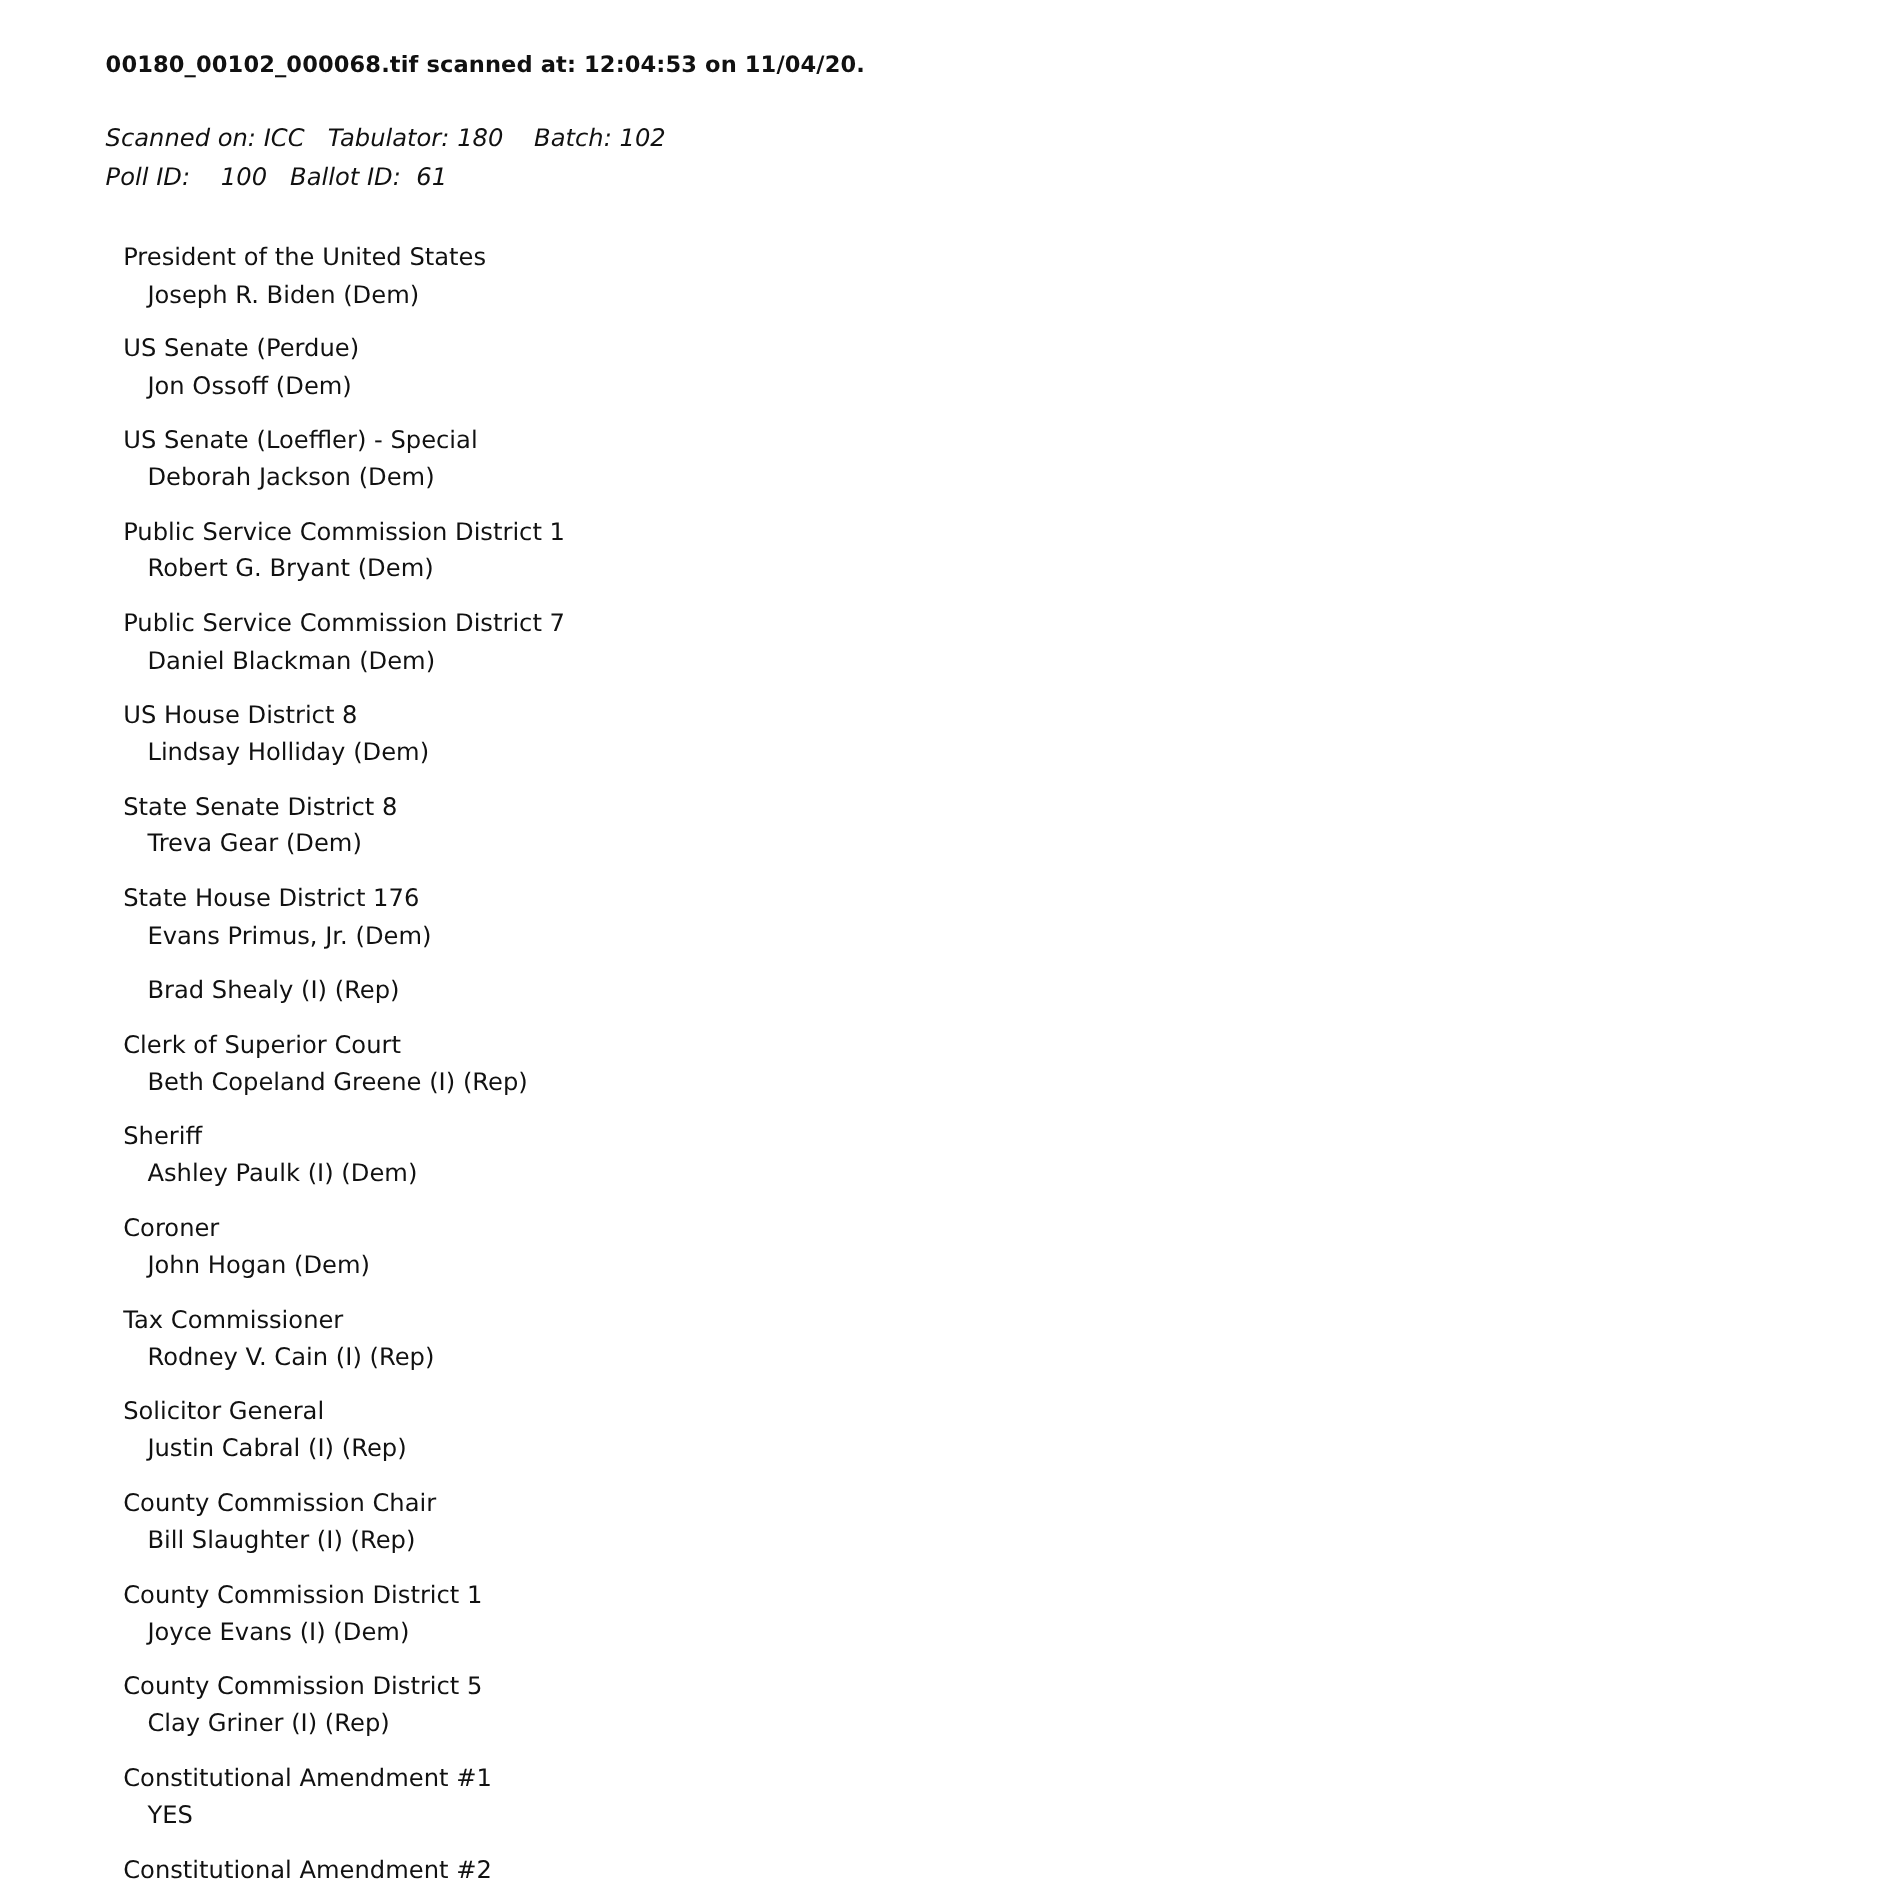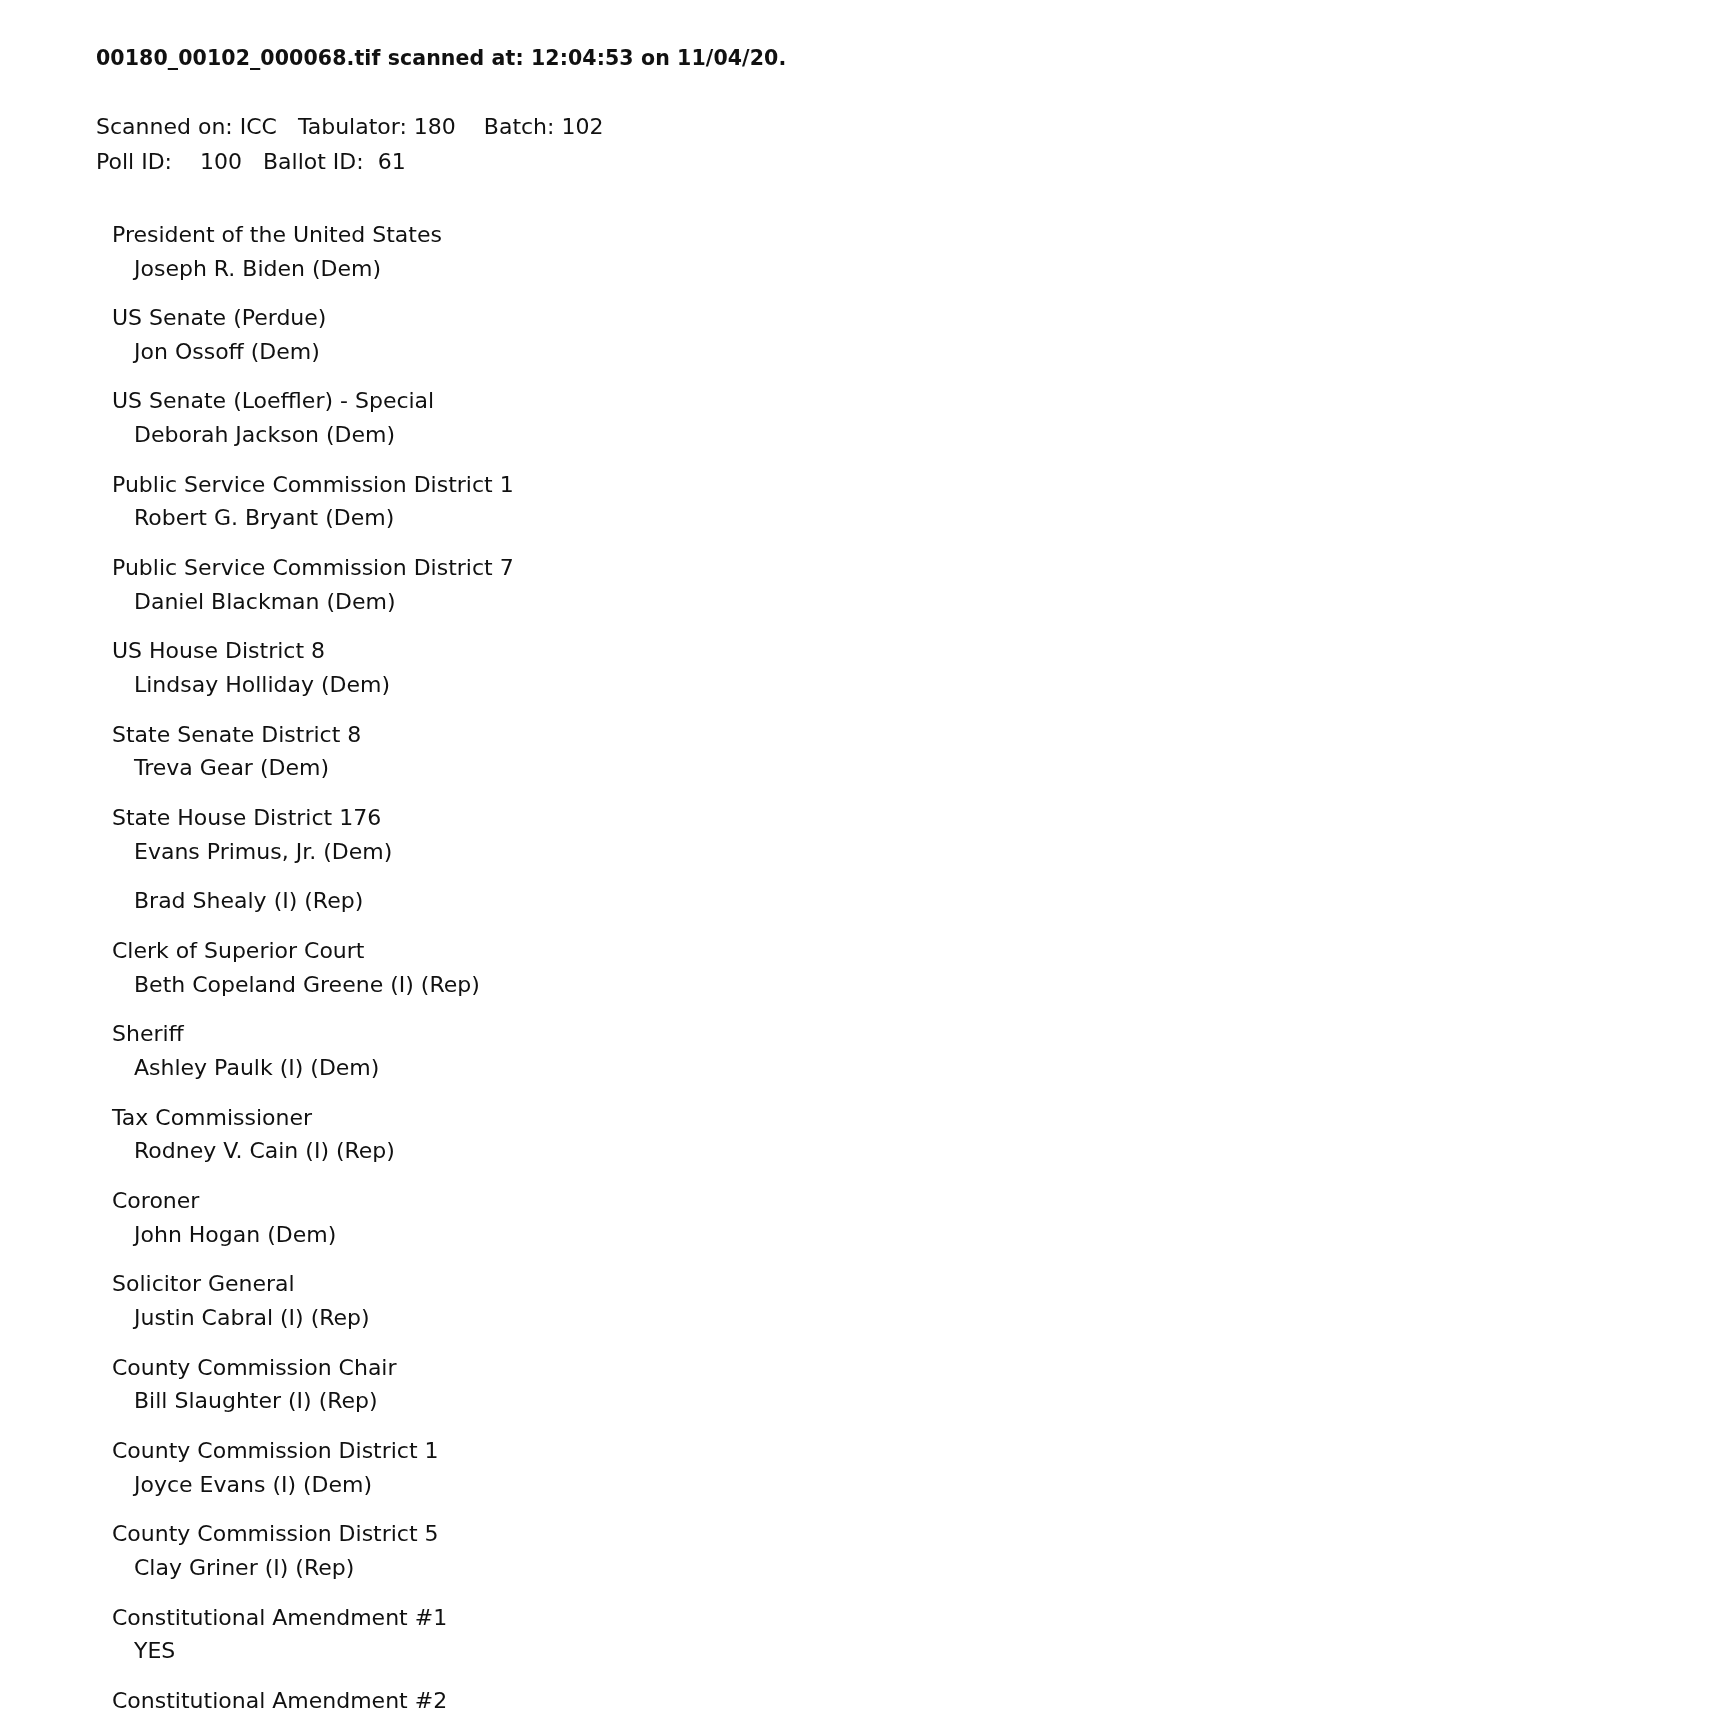--- a/index.html
+++ b/index.html
@@ -27,20 +27,21 @@
     line-height: 1.2;
     margin: 0 0 38px 0;
   }
   .scan-meta {
     font-size: 22px;
     line-height: 1.62;
     margin: 0 0 38px 0;
   }
   .scan-meta .meta-line {
     white-space: pre;
+    font-style: italic;
   }
   .ballot-list {
     list-style: none;
     margin: 0;
     padding: 0;
   }
   .contest-block {
     margin: 16px;
   }
   .contest-title {
@@ -105,26 +106,26 @@
       </div>
       <div class="contest-block">
         <div class="contest-title">Clerk of Superior Court</div>
         <div class="contest-choice">Beth Copeland Greene (I) (Rep)</div>
       </div>
       <div class="contest-block">
         <div class="contest-title">Sheriff</div>
         <div class="contest-choice">Ashley Paulk (I) (Dem)</div>
       </div>
       <div class="contest-block">
+        <div class="contest-title">Coroner</div>
+        <div class="contest-choice">John Hogan (Dem)</div>
+      </div>
+      <div class="contest-block">
         <div class="contest-title">Tax Commissioner</div>
         <div class="contest-choice">Rodney V. Cain (I) (Rep)</div>
-      </div>
-      <div class="contest-block">
-        <div class="contest-title">Coroner</div>
-        <div class="contest-choice">John Hogan (Dem)</div>
       </div>
       <div class="contest-block">
         <div class="contest-title">Solicitor General</div>
         <div class="contest-choice">Justin Cabral (I) (Rep)</div>
       </div>
       <div class="contest-block">
         <div class="contest-title">County Commission Chair</div>
         <div class="contest-choice">Bill Slaughter (I) (Rep)</div>
       </div>
       <div class="contest-block">

